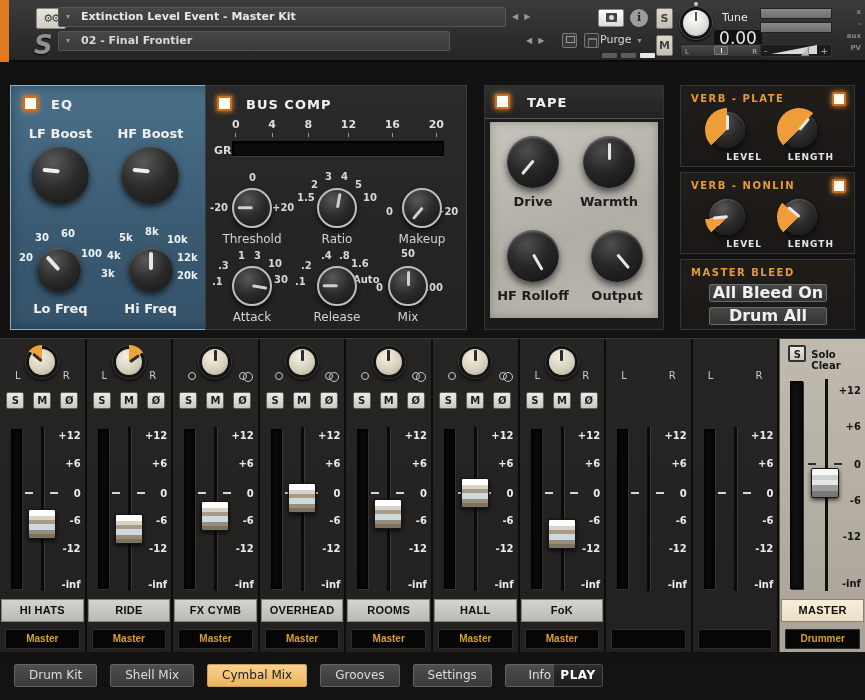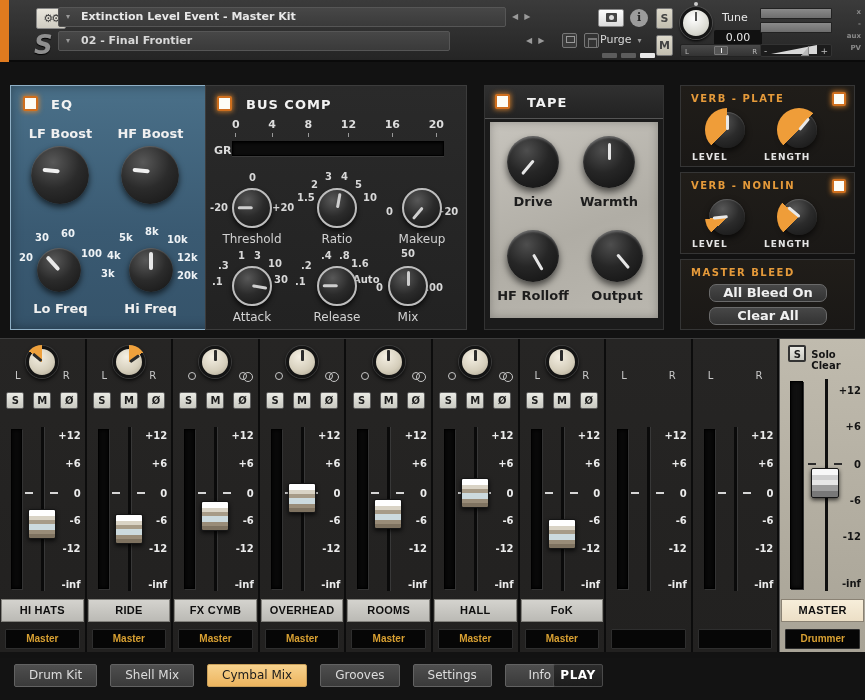--- a/index.html
+++ b/index.html
@@ -32,21 +32,21 @@
   .mini-meters{position:absolute;left:602px;top:53px;display:flex;gap:4px;}
   .mini-meters span{width:15px;height:5px;border-radius:1px;}
   .mm1,.mm2{background:#5c5c5c;}
   .mm3{background:#e8e8e8;}
   .hbtn{position:absolute;left:656px;width:17px;height:21px;background:linear-gradient(#ddd9cb,#c2beb0);border:1px solid #777;border-radius:2px;color:#444;font:700 11px/20px "DejaVu Sans",sans-serif;text-align:center;}
   .hs{top:8px;} .hm{top:35px;}
   .tune-knob{position:absolute;left:680px;top:7px;width:32px;height:32px;border-radius:50%;background:radial-gradient(circle at 42% 32%,#ffffff,#d9d9d1 65%,#b3b3ab);border:3px solid #161616;box-shadow:0 0 0 1px #4a4a4a,0 2px 3px #000;}
   .tune-knob .tp{position:absolute;left:calc(50% - 1px);top:2px;width:2px;height:9px;background:#555;}
   .tune-dot{position:absolute;left:694px;top:2px;width:4px;height:4px;border-radius:50%;background:#ccc;}
   .tune-label{position:absolute;left:722px;top:11px;color:#e8e8e8;font-size:11px;}
-  .tune-value{position:absolute;left:714px;top:30px;width:48px;height:16px;background:#111;color:#e8e8e8;font-size:11px;line-height:16px;text-align:center;border-radius:2px;}
+  .tune-value{position:absolute;left:714px;top:30px;width:48px;height:16px;background:#111;color:#e8e8e8;font-size:17px;line-height:16px;text-align:center;border-radius:2px;}
   .pan-slider{position:absolute;left:680px;top:44px;width:82px;height:13px;background:linear-gradient(#4a4a4a,#333);border:1px solid #222;border-radius:2px;color:#bbb;font-size:7px;}
   .pan-slider .l{position:absolute;left:4px;top:3px;} .pan-slider .r{position:absolute;right:4px;top:3px;}
   .pan-grip{position:absolute;left:50%;top:1px;width:14px;height:9px;margin-left:-7px;background:#555;border:1px solid #777;border-radius:1px;}
   .pan-grip::after{content:"";position:absolute;left:6px;top:1px;width:1px;height:5px;background:#eee;}
   .hmeters{position:absolute;left:760px;width:72px;height:11px;background:linear-gradient(#8a8a8a,#6e6e6e);border:1px solid #222;border-radius:1px;}
   .hm1{top:8px;} .hm2{top:22px;}
   .vol-slider{position:absolute;left:760px;top:44px;width:72px;height:13px;background:#1c1c1c;border:1px solid #333;border-radius:2px;color:#bbb;font-size:9px;}
   .vol-slider .mi{position:absolute;left:3px;top:1px;} .vol-slider .pl{position:absolute;right:3px;top:1px;}
   .vol-ramp{position:absolute;left:10px;bottom:2px;width:46px;height:9px;background:#d8d8d8;clip-path:polygon(0 100%,100% 0,100% 100%);}
   .vol-grip{position:absolute;left:40px;top:1px;width:8px;height:10px;background:#bbb;border:1px solid #888;clip-path:polygon(0 100%,100% 0,100% 100%,0 100%);}
@@ -94,22 +94,22 @@
   .tape-knob .ptr{background:#e6e6e6;height:34%;top:13%;}
   .tlabel{position:absolute;left:0;top:66px;width:100%;text-align:center;color:#1d1d1d;font-size:13px;font-weight:700;}
 
   .side-box{position:absolute;left:680px;width:175px;background:linear-gradient(#201d19,#1a1816);border:1px solid #353535;}
   .sb-title{position:absolute;left:10px;top:7px;color:#e59a3a;font-size:10px;font-weight:700;letter-spacing:1.5px;}
   .side-box .chk{position:absolute;right:8px;top:6px;width:14px;height:14px;}
   .verb-knob{position:absolute;top:26px;width:36px;height:36px;}
   .verb-knob .ptr{background:#e8e8e8;}
   .varc{position:absolute;inset:-4px;border-radius:50%;background:conic-gradient(from var(--astart,-135deg),#ef9d39 var(--aspan,0deg),transparent var(--aspan,0deg));z-index:-1;}
   .verb-knob{z-index:0;}
-  .vlabel{position:absolute;top:66px;width:70px;text-align:left;color:#e4e4e4;font-size:9px;font-weight:700;letter-spacing:1px;}
-  .mb-btn{position:absolute;left:28px;width:118px;height:18px;background:linear-gradient(#474747,#333);border:1px solid #6a6a6a;border-radius:7px;color:#f0f0f0;font-size:13px;font-weight:700;text-align:center;line-height:16px;}
+  .vlabel{position:absolute;top:66px;width:70px;text-align:right;color:#e4e4e4;font-size:9px;font-weight:700;letter-spacing:1px;}
+  .mb-btn{position:absolute;left:28px;width:118px;height:18px;background:linear-gradient(#474747,#333);border:1px solid #6a6a6a;border-radius:2px;color:#f0f0f0;font-size:16px;font-weight:700;text-align:center;line-height:16px;}
 
   
   .mixer{position:absolute;left:0;top:338px;width:865px;height:314px;display:flex;background:#1a1a1a;border-top:1px solid #3d3d3d;}
   .strip{flex:1;position:relative;background:linear-gradient(#262524,#222120);border-right:2px solid #0c0c0c;}
   .strip:last-child{border-right:none;}
   .pan-knob{position:absolute;left:50%;top:7px;width:32px;height:32px;margin-left:-16px;border-radius:50%;background:radial-gradient(circle at 40% 30%,#f4efe2,#d5cebb 60%,#aba491);border:3px solid #141414;box-shadow:0 0 0 1px #3a3a3a,0 2px 4px #000;}
   .pan-knob .pwrap{position:absolute;inset:0;transform:rotate(var(--rot,0deg));}
   .pan-knob .pwrap i{position:absolute;left:calc(50% - 1.5px);top:1px;width:3px;height:11px;background:#2a2a2a;border-radius:1px;}
   .pan-arc{position:absolute;inset:-4px;border-radius:50%;background:conic-gradient(from var(--astart,0deg),#efa13c var(--aspan,0deg),transparent var(--aspan,0deg));z-index:-1;}
   .pan-knob{z-index:0;}
@@ -395,21 +395,21 @@
     <div class="varc" style="--astart: -135deg; --aspan: 85deg;"></div>
     <div class="ptr"></div>
   </div>
   <div class="vlabel" style="left:11px;">LEVEL</div>
   <div class="vlabel" style="left:83px;">LENGTH</div>
 </div>
 
 <div class="side-box" style="top:259px;height:71px;">
   <div class="sb-title">MASTER BLEED</div>
   <div class="mb-btn" style="top:24px;">All Bleed On</div>
-  <div class="mb-btn" style="top:47px;">Clear All</div>
+  <div class="mb-btn" style="top:47px;">Drum All</div>
 </div>
 
 <div class="mixer">
 
   <div class="strip">
     <div class="pan-knob" style="--rot: -50deg;">
       <div class="pan-arc" style="--astart: -50deg; --aspan: 50deg;"></div>
       <div class="pwrap">
           <i></i>
         </div>

